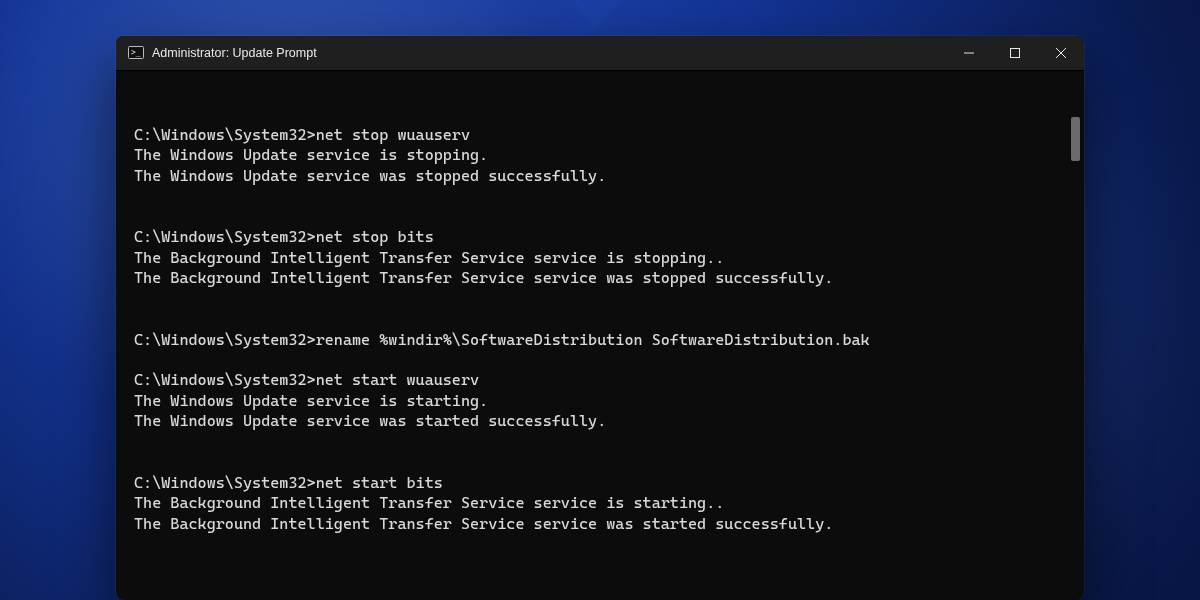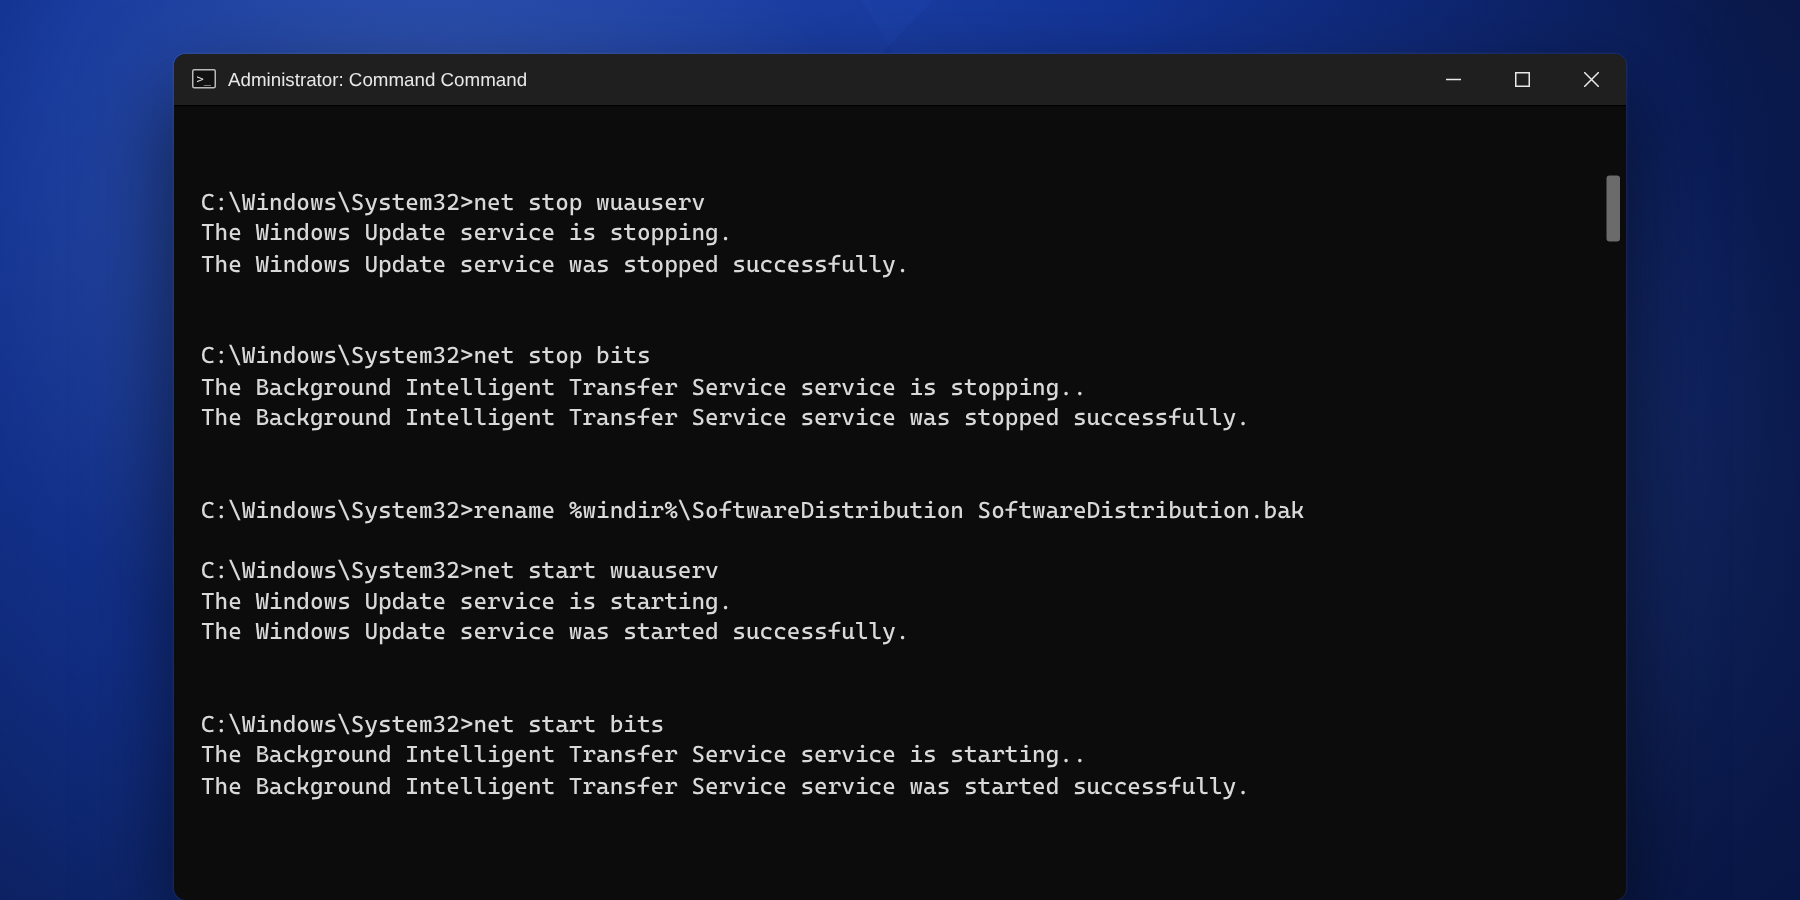--- a/index.html
+++ b/index.html
@@ -51,21 +51,21 @@
 </div>
 
 <div class="win">
   <div class="titlebar">
     <span class="app-icon">
       <svg width="16" height="16" viewBox="0 0 16 16">
         <rect x="0.5" y="1.5" width="15" height="12" rx="1" fill="#111" stroke="#bbb" stroke-width="1"></rect>
         <text x="3" y="10" font-size="8" font-family="Consolas,monospace" fill="#ddd">&gt;_</text>
       </svg>
     </span>
-    <span class="title-text">Administrator: Command Command</span>
+    <span class="title-text">Administrator: Update Prompt</span>
     <span class="title-spacer"></span>
     <div class="winbtn">
       <svg width="10" height="10" viewBox="0 0 10 10">
           <path d="M0 5h10" stroke="#e8e8e8" stroke-width="1"></path>
         </svg>
     </div>
     <div class="winbtn">
       <svg width="10" height="10" viewBox="0 0 10 10">
           <rect x="0.5" y="0.5" width="9" height="9" fill="none" stroke="#e8e8e8" stroke-width="1"></rect>
         </svg>

